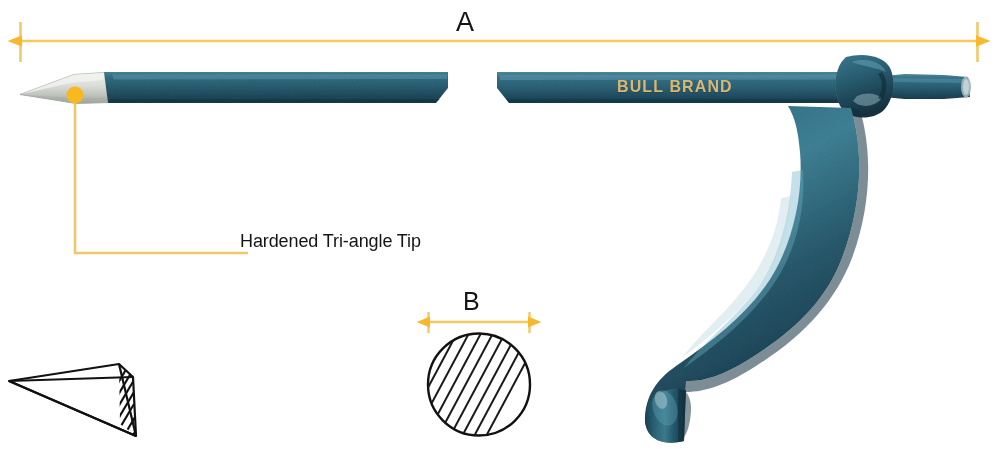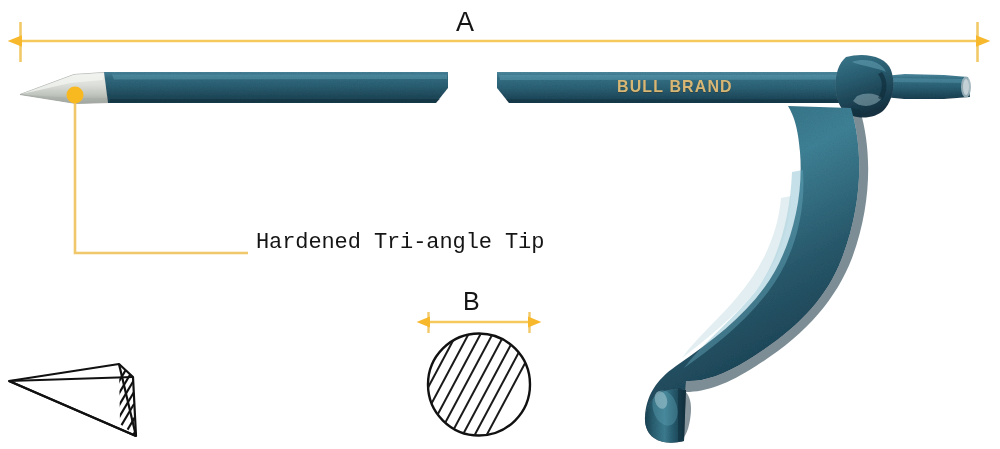--- a/index.html
+++ b/index.html
@@ -40,25 +40,24 @@
     font-size: 27px;
     letter-spacing: .5px;
   }
   #dim-b-label {
     left: 463px;
     top: 289px;
     font-size: 25px;
     letter-spacing: .5px;
   }
   #callout-text {
-    left: 256px;
+    left: 240px;
     top: 232px;
-    font-size: 22px;
+    font-size: 18px;
     letter-spacing: -0.1px;
-    font-family: Liberation Mono, monospace;
   }
   #brand-text {
     left: 617px;
     top: 78px;
     font-size: 17px;
     font-weight: bold;
     color: #d8b775;
     letter-spacing: 1.2px;
     font-stretch: condensed;
     transform: scaleX(0.94);

